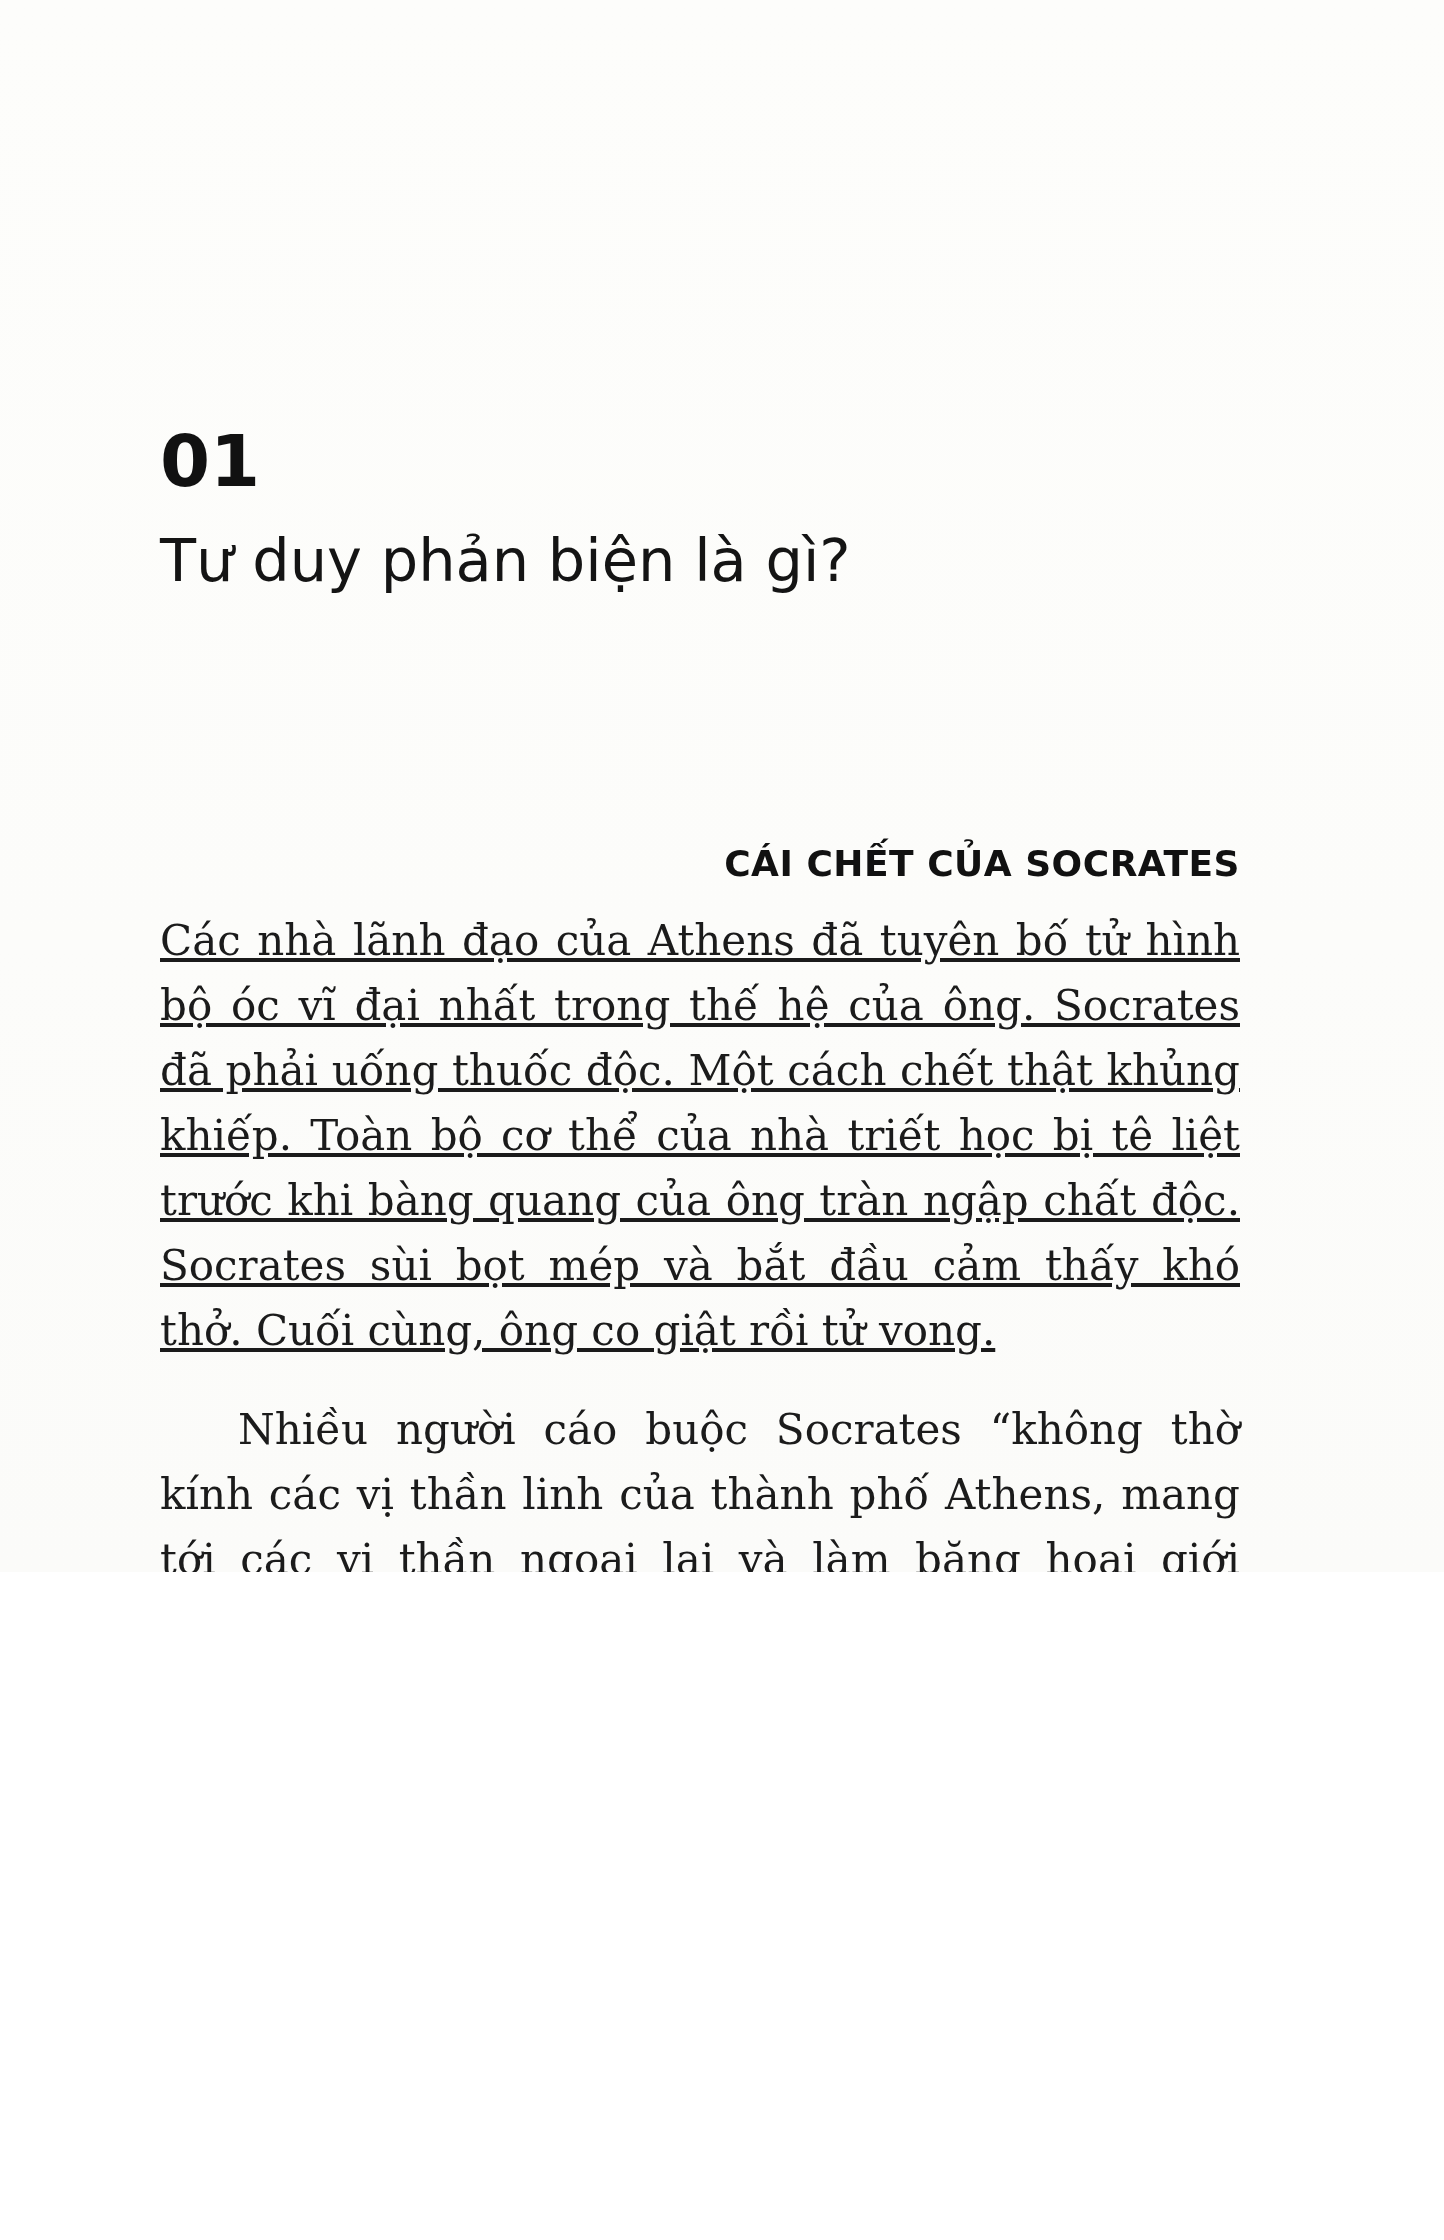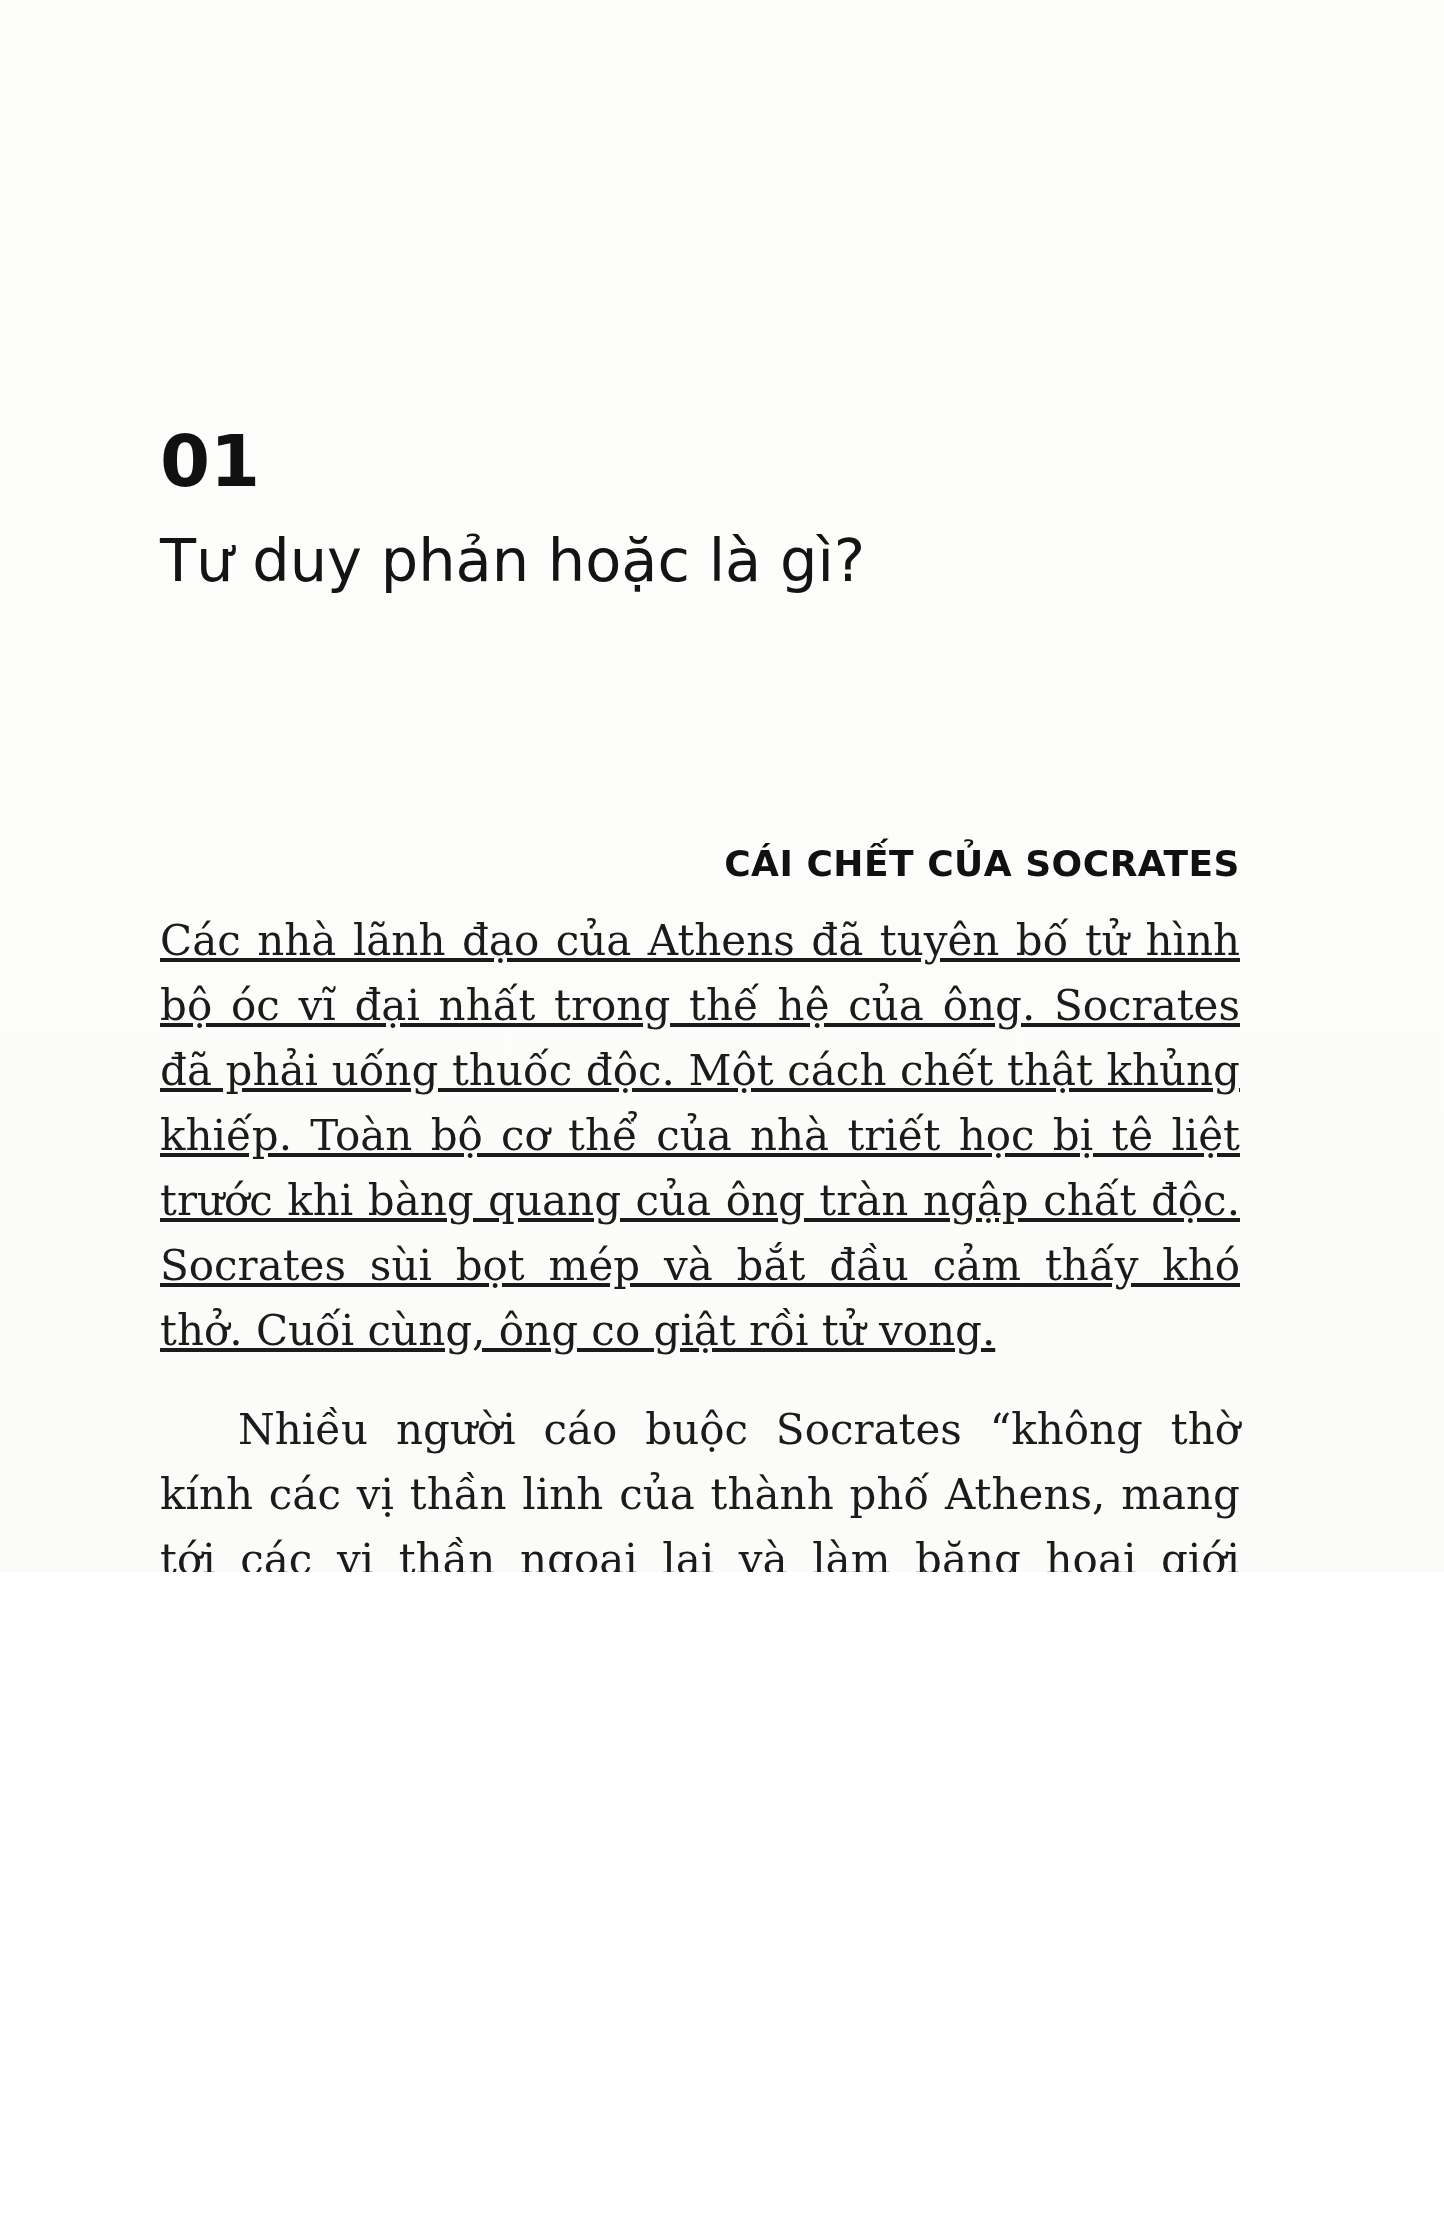--- a/index.html
+++ b/index.html
@@ -73,19 +73,19 @@
     font-size: 35px;
     color: #141414;
   }
 </style>
 </head>
 <body>
 
 <div class="page">
   <div class="content">
     <div class="chapter-number">01</div>
-    <h1 class="chapter-title">Tư duy phản hoặc là gì?</h1>
+    <h1 class="chapter-title">Tư duy phản biện là gì?</h1>
     <h2 class="section-heading">CÁI CHẾT CỦA SOCRATES</h2>
     <p class="body-paragraph first">Các nhà lãnh đạo của Athens đã tuyên bố tử hình bộ óc vĩ đại nhất trong thế hệ của ông. Socrates đã phải uống thuốc độc. Một cách chết thật khủng khiếp. Toàn bộ cơ thể của nhà triết học bị tê liệt trước khi bàng quang của ông tràn ngập chất độc. Socrates sùi bọt mép và bắt đầu cảm thấy khó thở. Cuối cùng, ông co giật rồi tử vong.</p>
     <p class="body-paragraph indented">Nhiều người cáo buộc Socrates “không thờ kính các vị thần linh của thành phố Athens, mang tới các vị thần ngoại lai và làm băng hoại giới trẻ”¹. Trong vai trò nhà giáo dục không chính thức, Socrates đã dạy nhiều người trong số những người trẻ và sáng dạ nhất đặt câu hỏi về mọi giả định. Ông đã dạy họ rằng những ý tưởng không nhất thiết phải đúng, dù cho cha mẹ hoặc lãnh đạo của họ nói rằng nó đúng.</p>
   </div>
   <div class="page-number">- 15</div>
 </div>
 
 </body></html>

